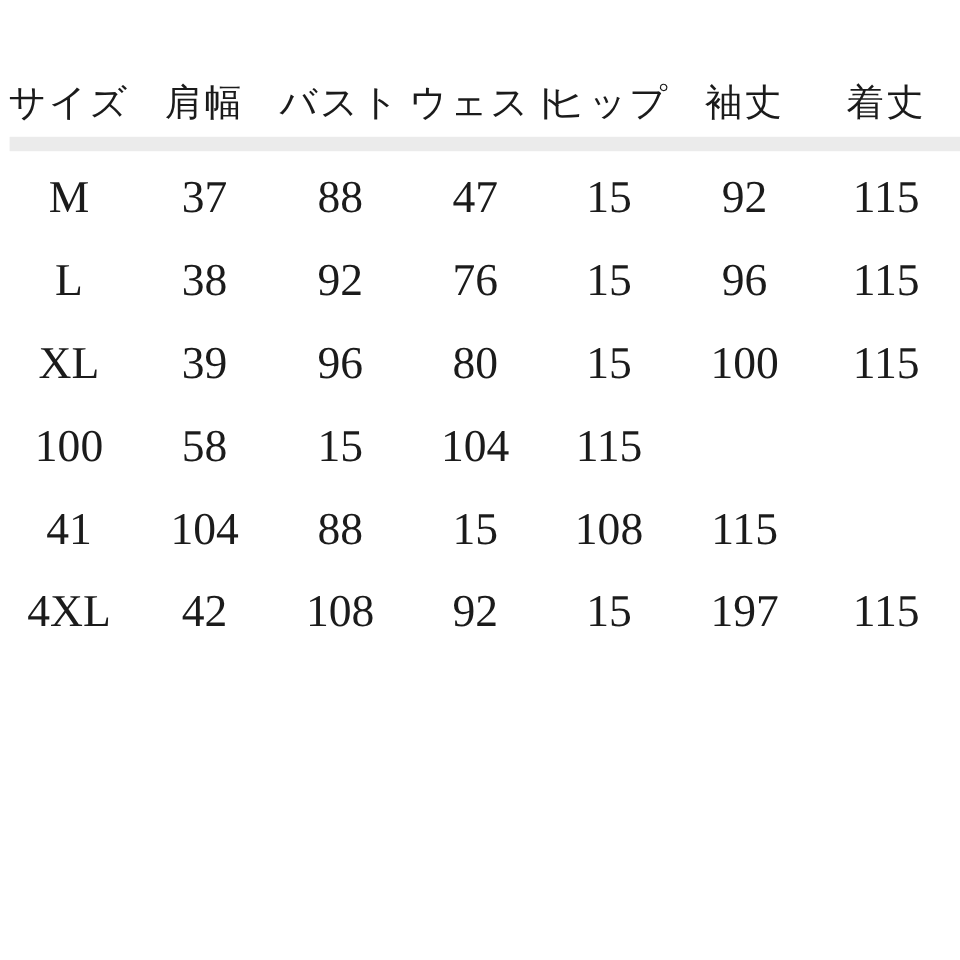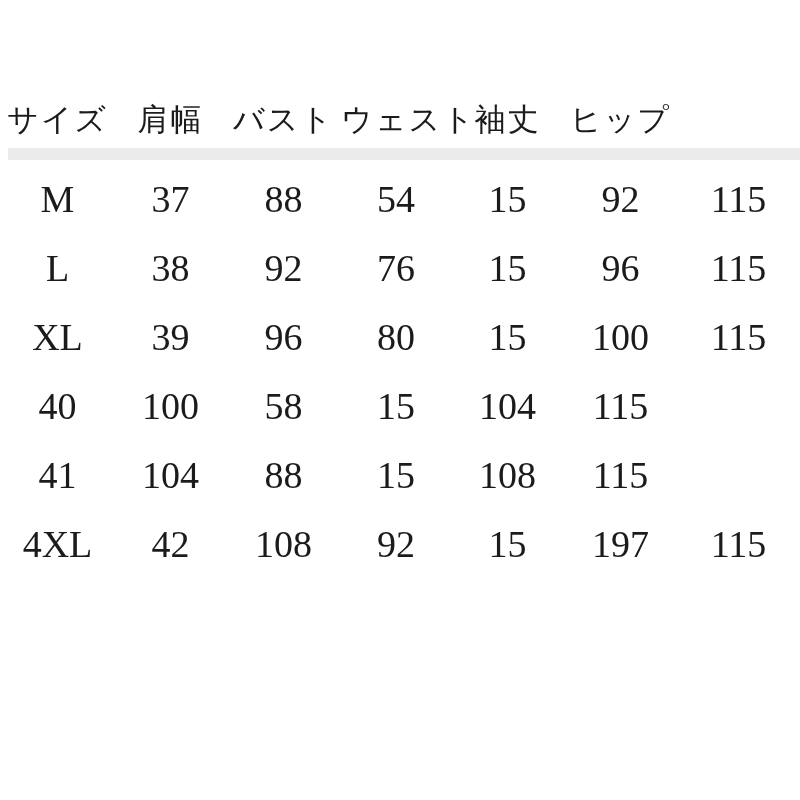--- a/index.html
+++ b/index.html
@@ -5,21 +5,21 @@
   * { margin: 0; padding: 0; box-sizing: border-box; }
   html, body {
     width: 800px; height: 800px;
     background: #ffffff;
     font-family: "Liberation Serif", "DejaVu Serif", serif;
     color: #1b1b1b;
     overflow: hidden;
   }
   .page {
     width: 800px; height: 800px;
-    padding-top: 92px;
+    padding-top: 58px;
   }
   .table { width: 800px; }
   .grid-row {
     display: grid;
     grid-template-columns: 115px 111px 115px 110px 113px 113px 123px;
     align-items: center;
   }
   .header-row { height: 56px; }
   .hcell {
     text-align: center;
@@ -45,32 +45,33 @@
 <body>
 
 <div class="page">
   <div class="table">
 
     <div class="grid-row header-row">
       <div class="hcell">サイズ</div>
       <div class="hcell">肩幅</div>
       <div class="hcell">バスト</div>
       <div class="hcell">ウェスト</div>
+      <div class="hcell">ヒップ</div>
       <div class="hcell">袖丈</div>
-      <div class="hcell">ヒップ</div>
+      <div class="hcell">着丈</div>
     </div>
 
     <div class="divider"></div>
 
     <div class="tbody">
         <div class="grid-row row">
           <div class="cell">M</div>
           <div class="cell">37</div>
           <div class="cell">88</div>
-          <div class="cell">54</div>
+          <div class="cell">47</div>
           <div class="cell">15</div>
           <div class="cell">92</div>
           <div class="cell">115</div>
         </div>
         <div class="grid-row row">
           <div class="cell">L</div>
           <div class="cell">38</div>
           <div class="cell">92</div>
           <div class="cell">76</div>
           <div class="cell">15</div>
@@ -80,21 +81,20 @@
         <div class="grid-row row">
           <div class="cell">XL</div>
           <div class="cell">39</div>
           <div class="cell">96</div>
           <div class="cell">80</div>
           <div class="cell">15</div>
           <div class="cell">100</div>
           <div class="cell">115</div>
         </div>
         <div class="grid-row row">
-          <div class="cell">40</div>
           <div class="cell">100</div>
           <div class="cell">58</div>
           <div class="cell">15</div>
           <div class="cell">104</div>
           <div class="cell">115</div>
         </div>
         <div class="grid-row row">
           <div class="cell">41</div>
           <div class="cell">104</div>
           <div class="cell">88</div>

